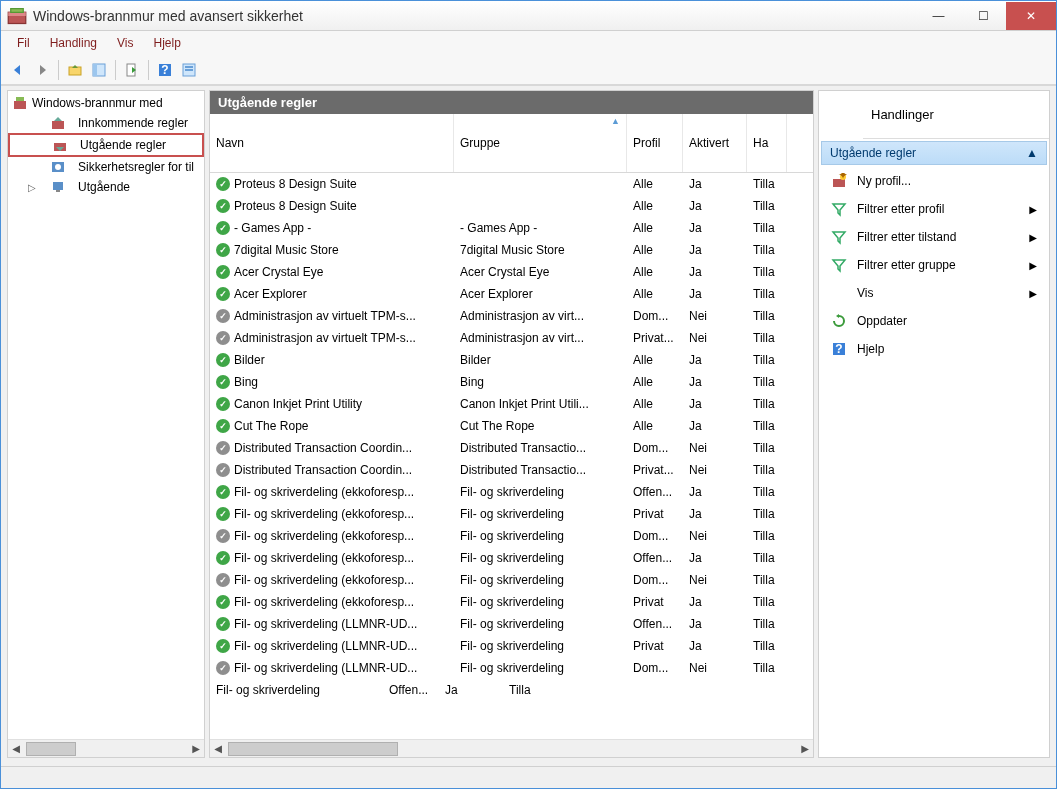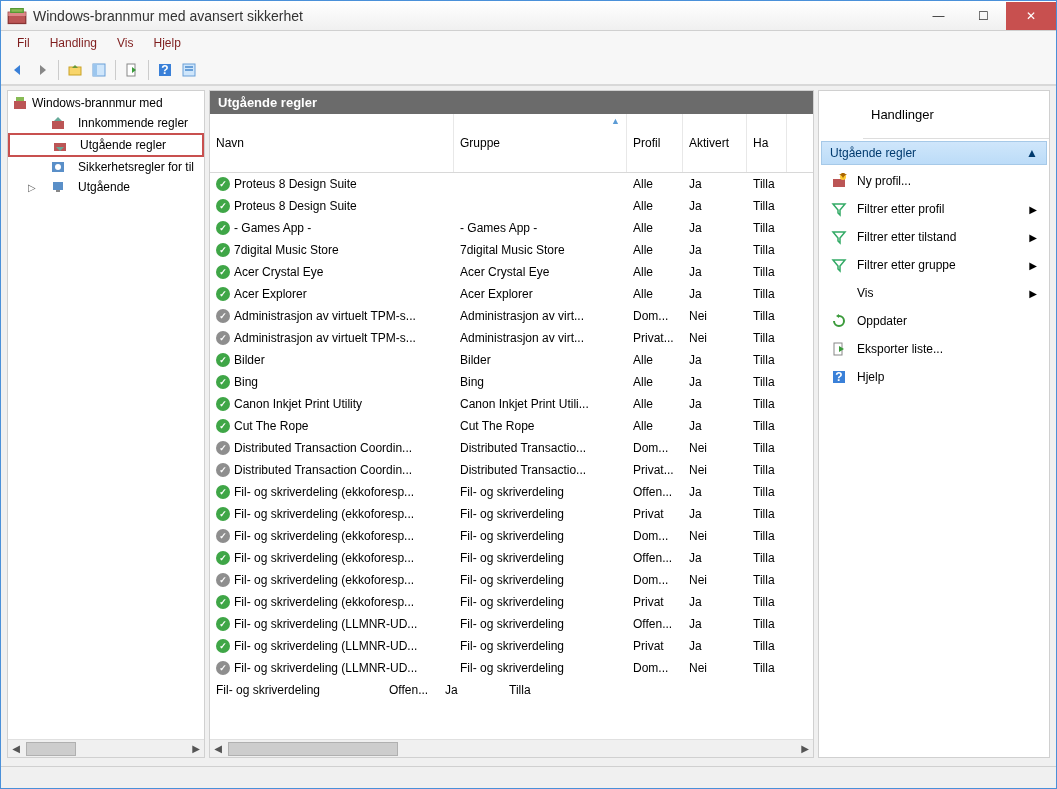--- a/index.html
+++ b/index.html
@@ -506,29 +506,20 @@
             <svg width="16" height="16">
               <path d="M8 3 A5 5 0 1 1 3 8" fill="none" stroke="#3a9a3a" stroke-width="2"></path>
               <path d="M8 1 L8 5 L5 3 Z" fill="#3a9a3a"></path>
             </svg>
           </span>
           <span>Oppdater</span>
         </div>
         <div class="action-item">
           <span class="aicon">
             <svg width="16" height="16">
-              <rect x="3" y="2" width="8" height="12" fill="#fff" stroke="#888"></rect>
-              <path d="M8 5 L13 8 L8 11 Z" fill="#3a9a3a"></path>
-            </svg>
-          </span>
-          <span>Eksporter liste...</span>
-        </div>
-        <div class="action-item">
-          <span class="aicon">
-            <svg width="16" height="16">
               <rect x="2" y="2" width="12" height="12" fill="#3a80d8"></rect>
               <text x="8" y="12" text-anchor="middle" fill="#fff" font-size="11" font-weight="bold">?</text>
             </svg>
           </span>
           <span>Hjelp</span>
         </div>
       </div>
   </div>
 </div>
 

